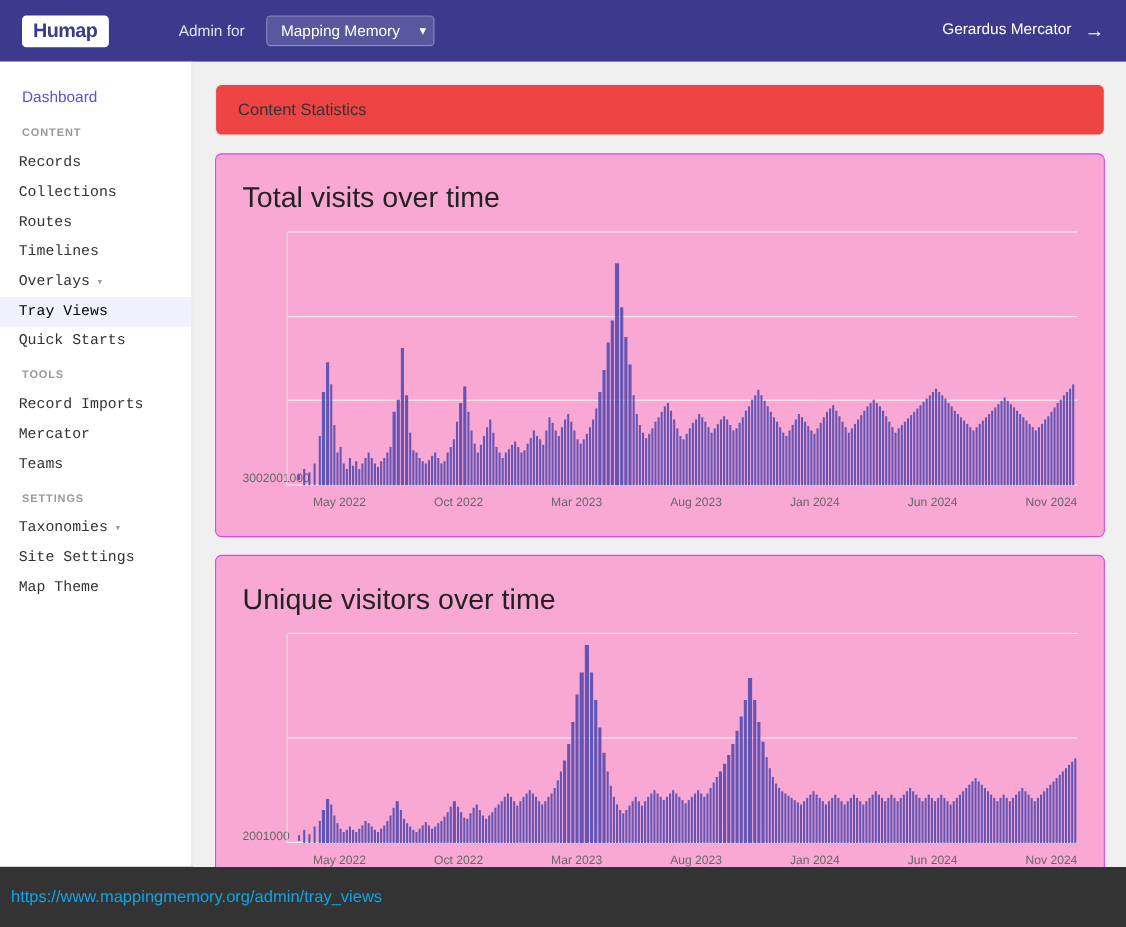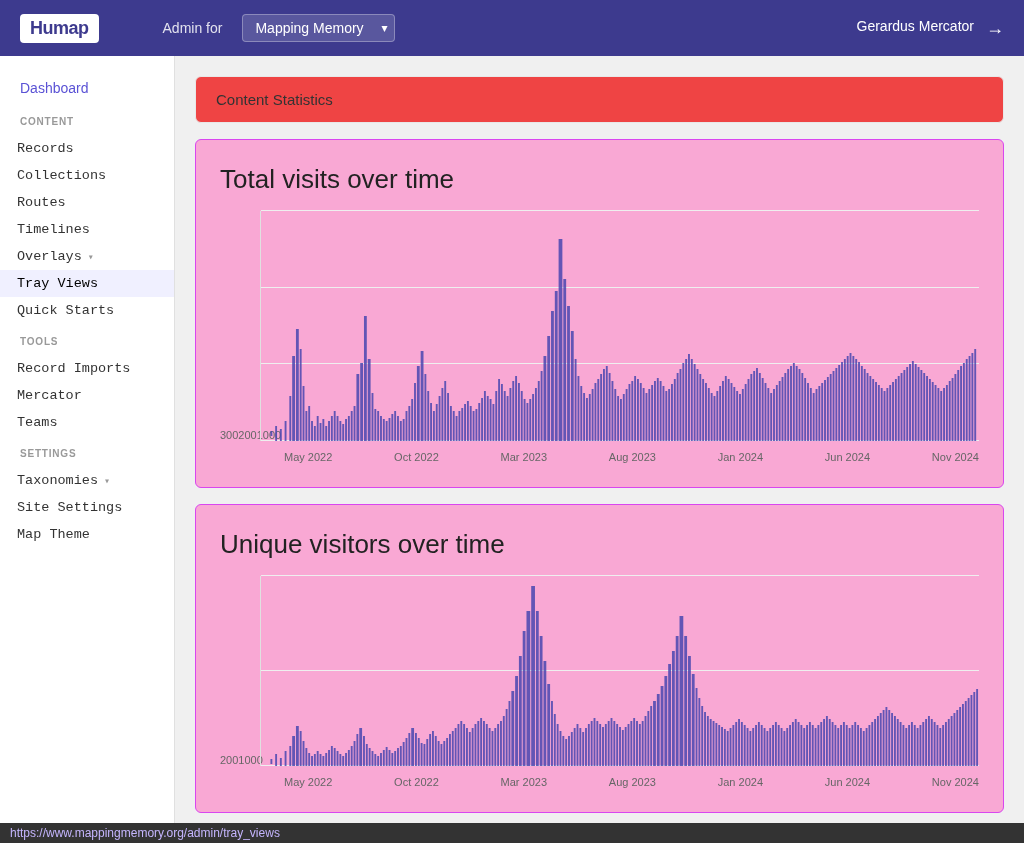--- a/index.html
+++ b/index.html
@@ -196,23 +196,23 @@
       display: flex;
       justify-content: space-between;
       align-items: center;
       margin-left: 24px;
     }
     .x-label { font-size: 11px; color: #666; }
 
     
     .status-bar {
       background: #333;
-      color: #c4b5fd;
-      font-size: 12px;
-      padding: 3px 10px;
+      color: #0ea5e9;
+      font-size: 15px;
+      padding: 19px 10px;
       flex-shrink: 0;
     }
   </style>
 </head>
 <body>
 
 <div class="header">
   <div class="header-left">
     <div class="logo">Humap</div>
     <span class="admin-for">Admin for</span>

